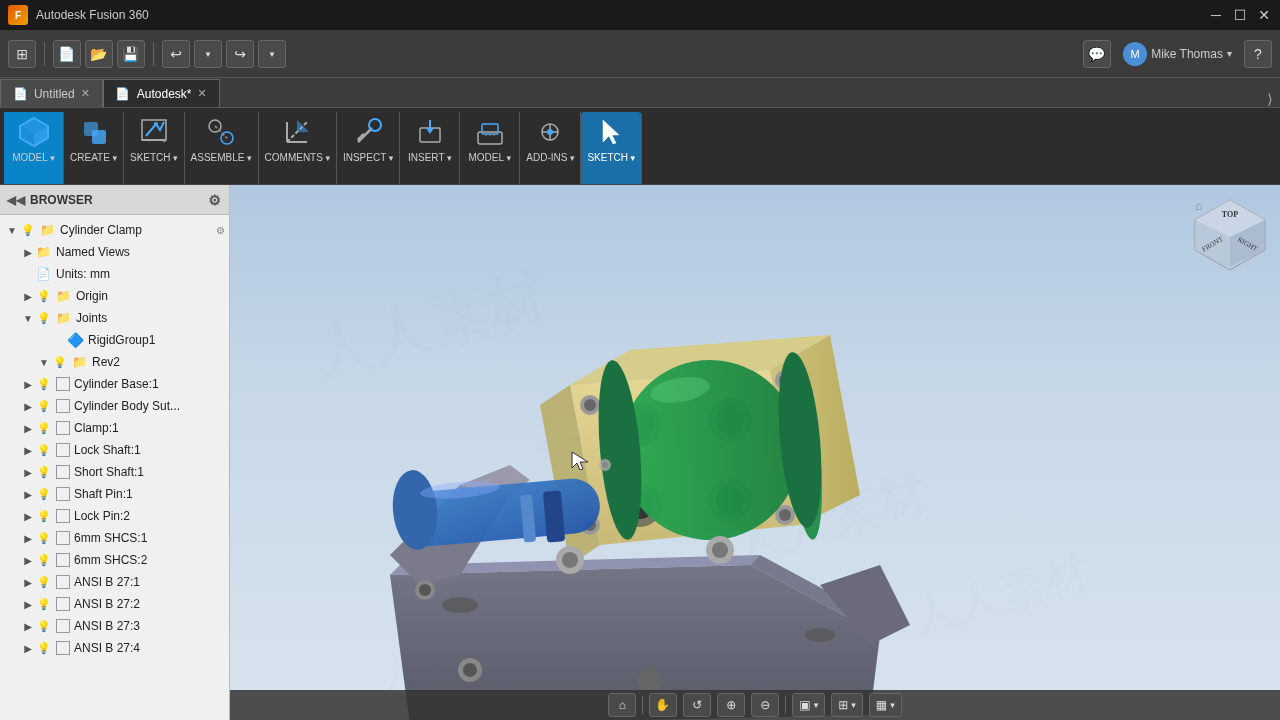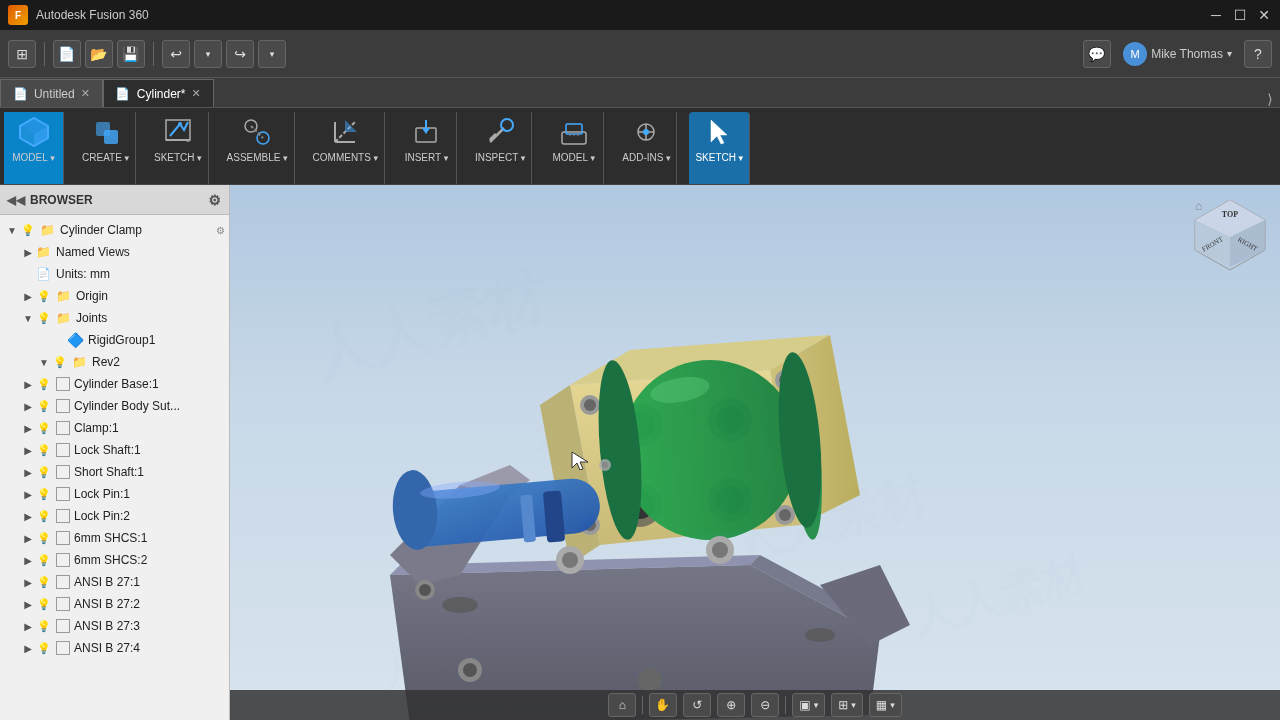--- a/index.html
+++ b/index.html
@@ -76,21 +76,21 @@
     .tab.active { background: #2d2d2d; color: #fff; }
     .tab .tab-close { font-size: 11px; color: #aaa; cursor: pointer; }
 
     
     #ribbon {
       height: 77px;
       background: #2d2d2d;
       display: flex;
       align-items: stretch;
       padding: 4px 16px 0 4px;
-      gap: 12px;
+      gap: 0;
       border-bottom: 1px solid #444;
     }
     .ribbon-group {
       display: flex;
       flex-direction: column;
       align-items: center;
       border-right: 1px solid #555;
       padding: 2px 6px;
       min-width: 60px;
       cursor: pointer;
@@ -333,21 +333,21 @@
 </div>
 
 <div id="tabs-row">
   <div class="tab">
     <span style="font-size:12px;">📄</span>
     <span>Untitled</span>
     <span class="tab-close">✕</span>
   </div>
   <div class="tab active">
     <span style="font-size:12px;">📄</span>
-    <span>Cylinder*</span>
+    <span>Autodesk*</span>
     <span class="tab-close">✕</span>
   </div>
   <div style="flex:1;"></div>
   <div style="width:20px;display:flex;align-items:center;justify-content:center;color:#aaa;cursor:pointer;font-size:14px;">⟩</div>
 </div>
 
 <div id="ribbon">
   <div class="ribbon-group active">
     <div class="ribbon-icon">
       <svg width="36" height="36" viewBox="0 0 36 36">
@@ -403,37 +403,37 @@
         <line x1="8" y1="28" x2="28" y2="28" stroke="#aaa" stroke-width="2"></line>
         <polygon points="18,6 30,18 18,18 18,6" fill="#4af" opacity="0.5"></polygon>
       </svg>
     </div>
     <div class="ribbon-label with-arrow">COMMENTS</div>
   </div>
 
   <div class="ribbon-group">
     <div class="ribbon-icon">
       <svg width="36" height="36" viewBox="0 0 36 36">
+        <line x1="8" y1="28" x2="22" y2="14" stroke="#aaa" stroke-width="2.5"></line>
+        <circle cx="25" cy="11" r="6" fill="none" stroke="#4af" stroke-width="2"></circle>
+        <line x1="14" y1="20" x2="8" y2="26" stroke="#aaa" stroke-width="3"></line>
+      </svg>
+    </div>
+    <div class="ribbon-label with-arrow">INSPECT</div>
+  </div>
+
+  <div class="ribbon-group">
+    <div class="ribbon-icon">
+      <svg width="36" height="36" viewBox="0 0 36 36">
         <rect x="8" y="14" width="20" height="14" rx="1" fill="none" stroke="#aaa" stroke-width="1.5"></rect>
         <line x1="18" y1="6" x2="18" y2="18" stroke="#4af" stroke-width="2"></line>
         <polygon points="14,14 22,14 18,20" fill="#4af"></polygon>
       </svg>
     </div>
     <div class="ribbon-label with-arrow">INSERT</div>
-  </div>
-
-  <div class="ribbon-group">
-    <div class="ribbon-icon">
-      <svg width="36" height="36" viewBox="0 0 36 36">
-        <line x1="8" y1="28" x2="22" y2="14" stroke="#aaa" stroke-width="2.5"></line>
-        <circle cx="25" cy="11" r="6" fill="none" stroke="#4af" stroke-width="2"></circle>
-        <line x1="14" y1="20" x2="8" y2="26" stroke="#aaa" stroke-width="3"></line>
-      </svg>
-    </div>
-    <div class="ribbon-label with-arrow">INSPECT</div>
   </div>
 
   <div class="ribbon-group">
     <div class="ribbon-icon">
       <svg width="36" height="36" viewBox="0 0 36 36">
         <rect x="6" y="18" width="24" height="12" rx="2" fill="none" stroke="#aaa" stroke-width="1.5"></rect>
         <rect x="10" y="10" width="16" height="10" rx="1" fill="none" stroke="#4af" stroke-width="1.5"></rect>
         <line x1="14" y1="18" x2="14" y2="22" stroke="#888" stroke-width="1"></line>
         <line x1="18" y1="18" x2="18" y2="22" stroke="#888" stroke-width="1"></line>
         <line x1="22" y1="18" x2="22" y2="22" stroke="#888" stroke-width="1"></line>
@@ -554,21 +554,21 @@
         <span class="expand-btn">▶</span>
         <span class="item-icon" style="color:#f0c040;font-size:11px;">💡</span>
         <span class="sq-icon"></span>
         <span class="item-label">Short Shaft:1</span>
       </div>
 
       <div class="tree-item indent-1">
         <span class="expand-btn">▶</span>
         <span class="item-icon" style="color:#f0c040;font-size:11px;">💡</span>
         <span class="sq-icon"></span>
-        <span class="item-label">Lock Pin:1</span>
+        <span class="item-label">Shaft Pin:1</span>
       </div>
 
       <div class="tree-item indent-1">
         <span class="expand-btn">▶</span>
         <span class="item-icon" style="color:#f0c040;font-size:11px;">💡</span>
         <span class="sq-icon"></span>
         <span class="item-label">Lock Pin:2</span>
       </div>
 
       <div class="tree-item indent-1">

